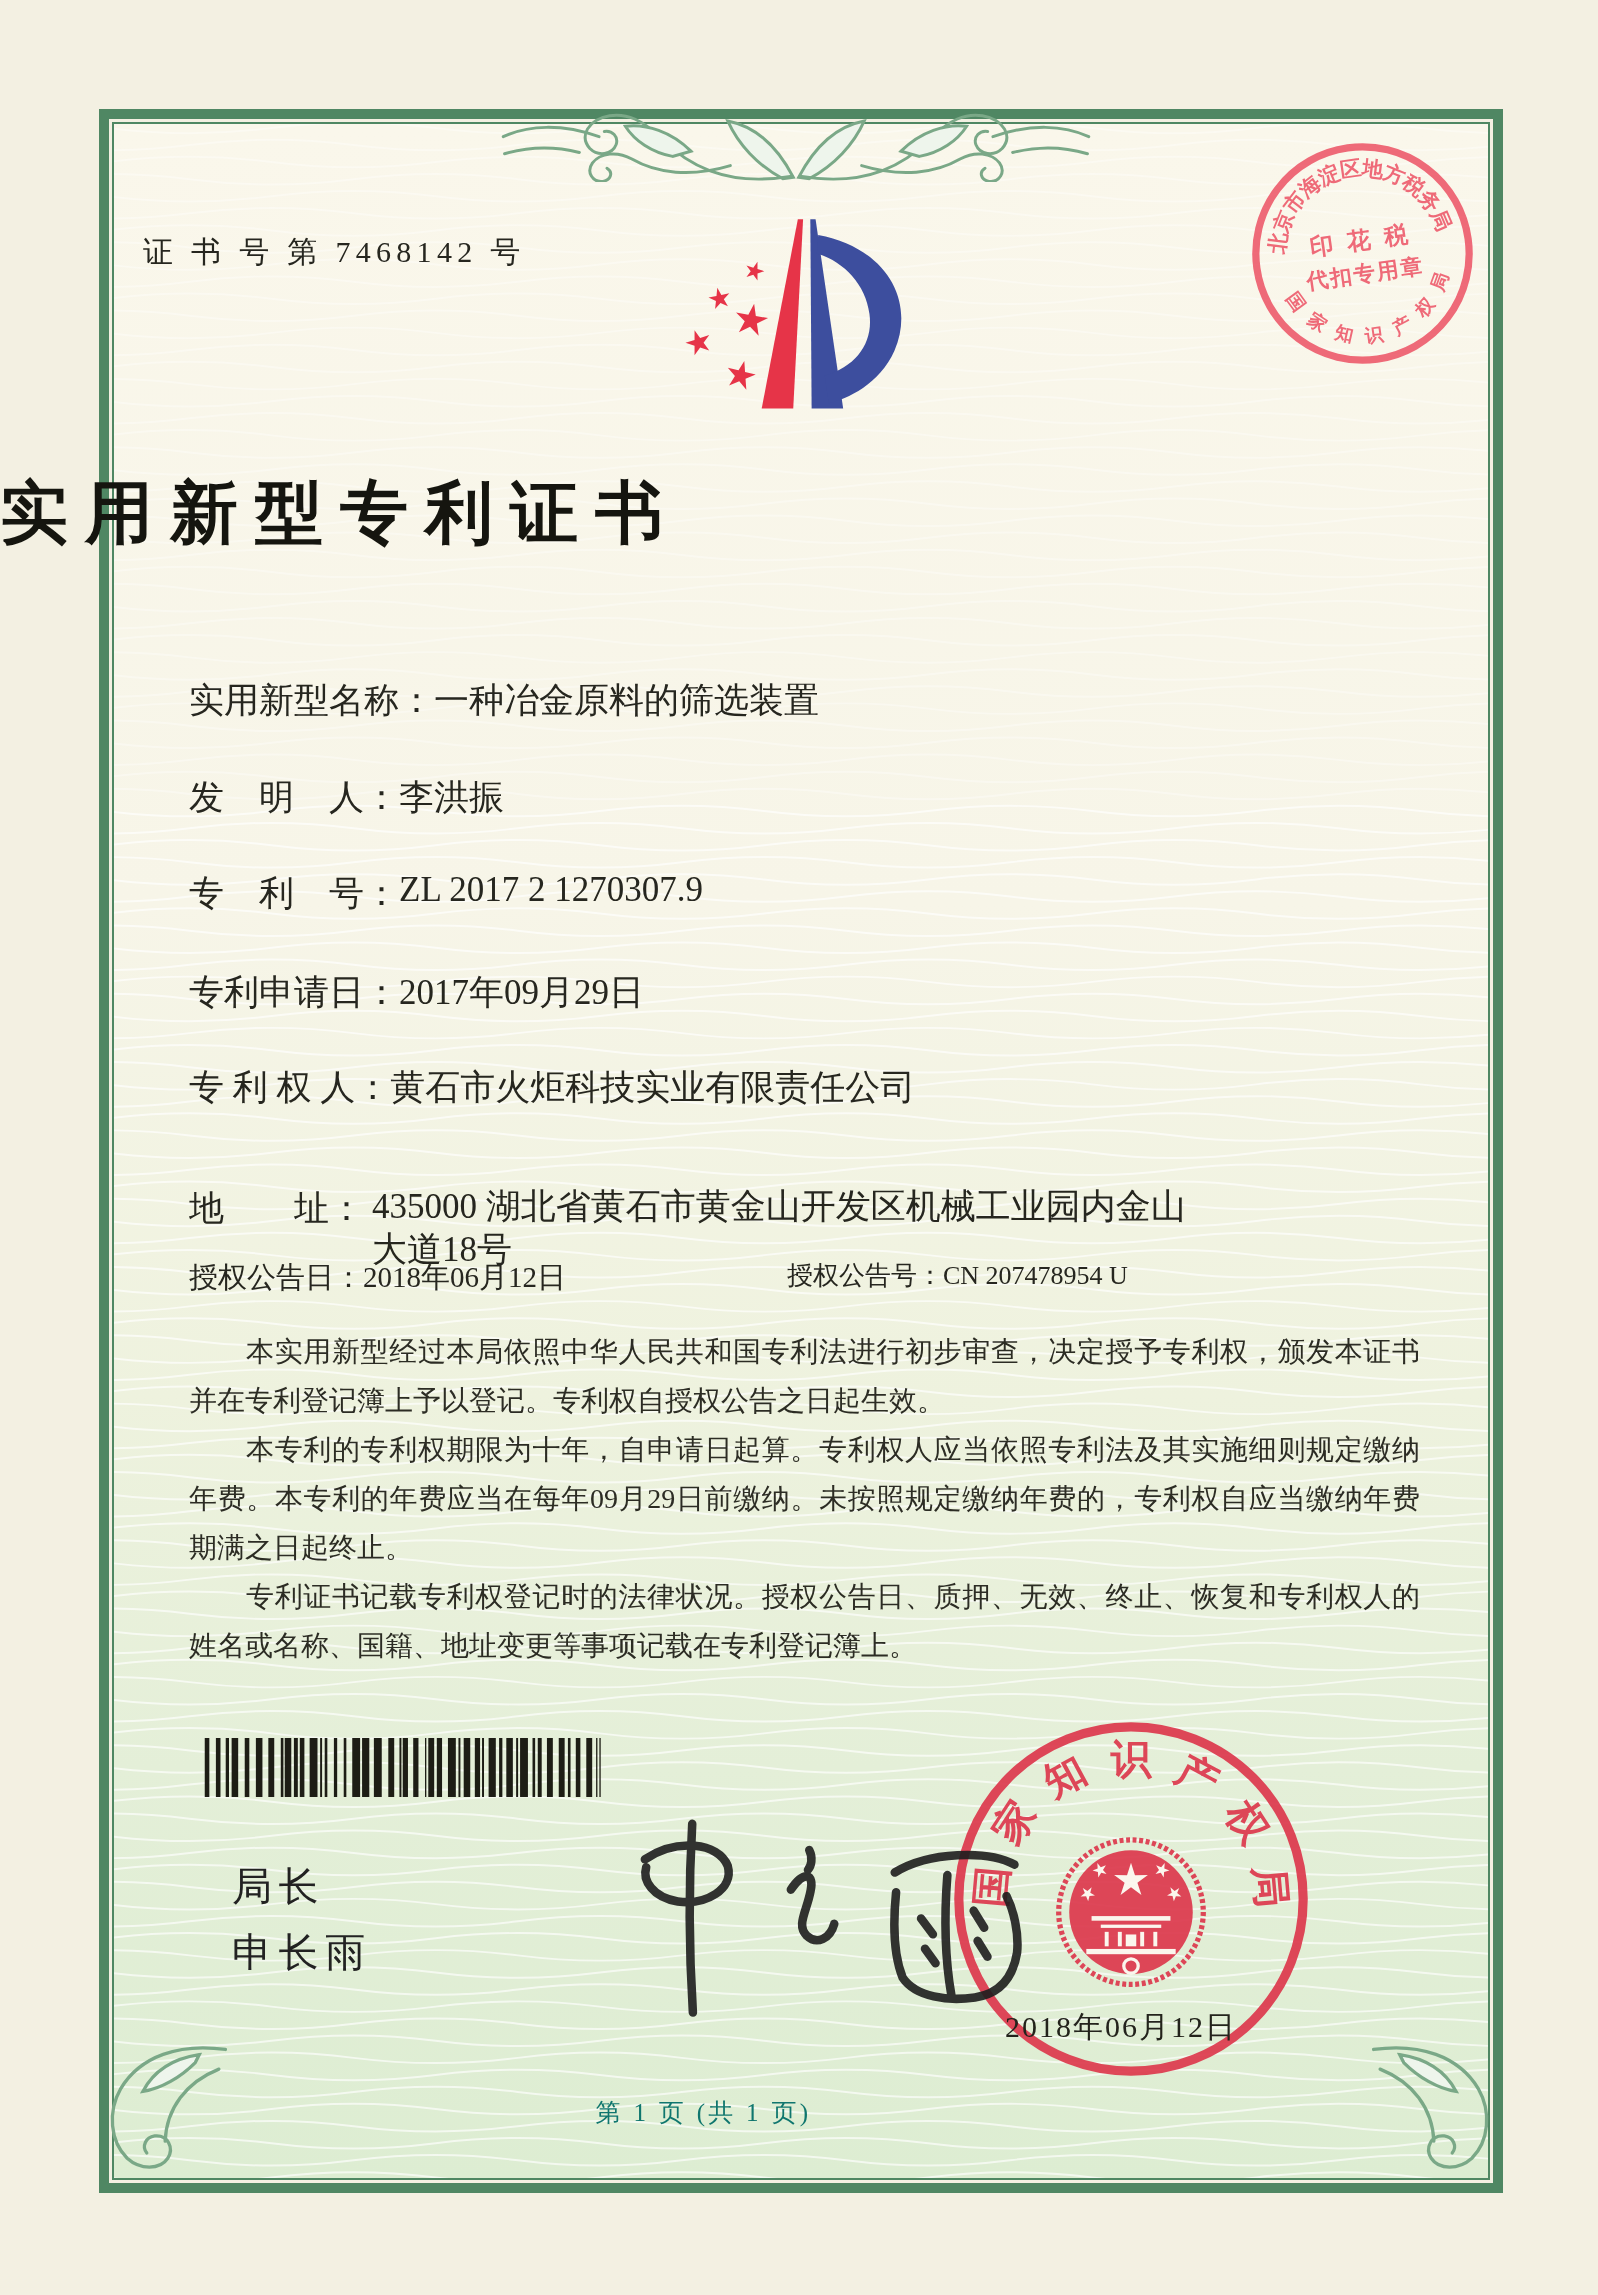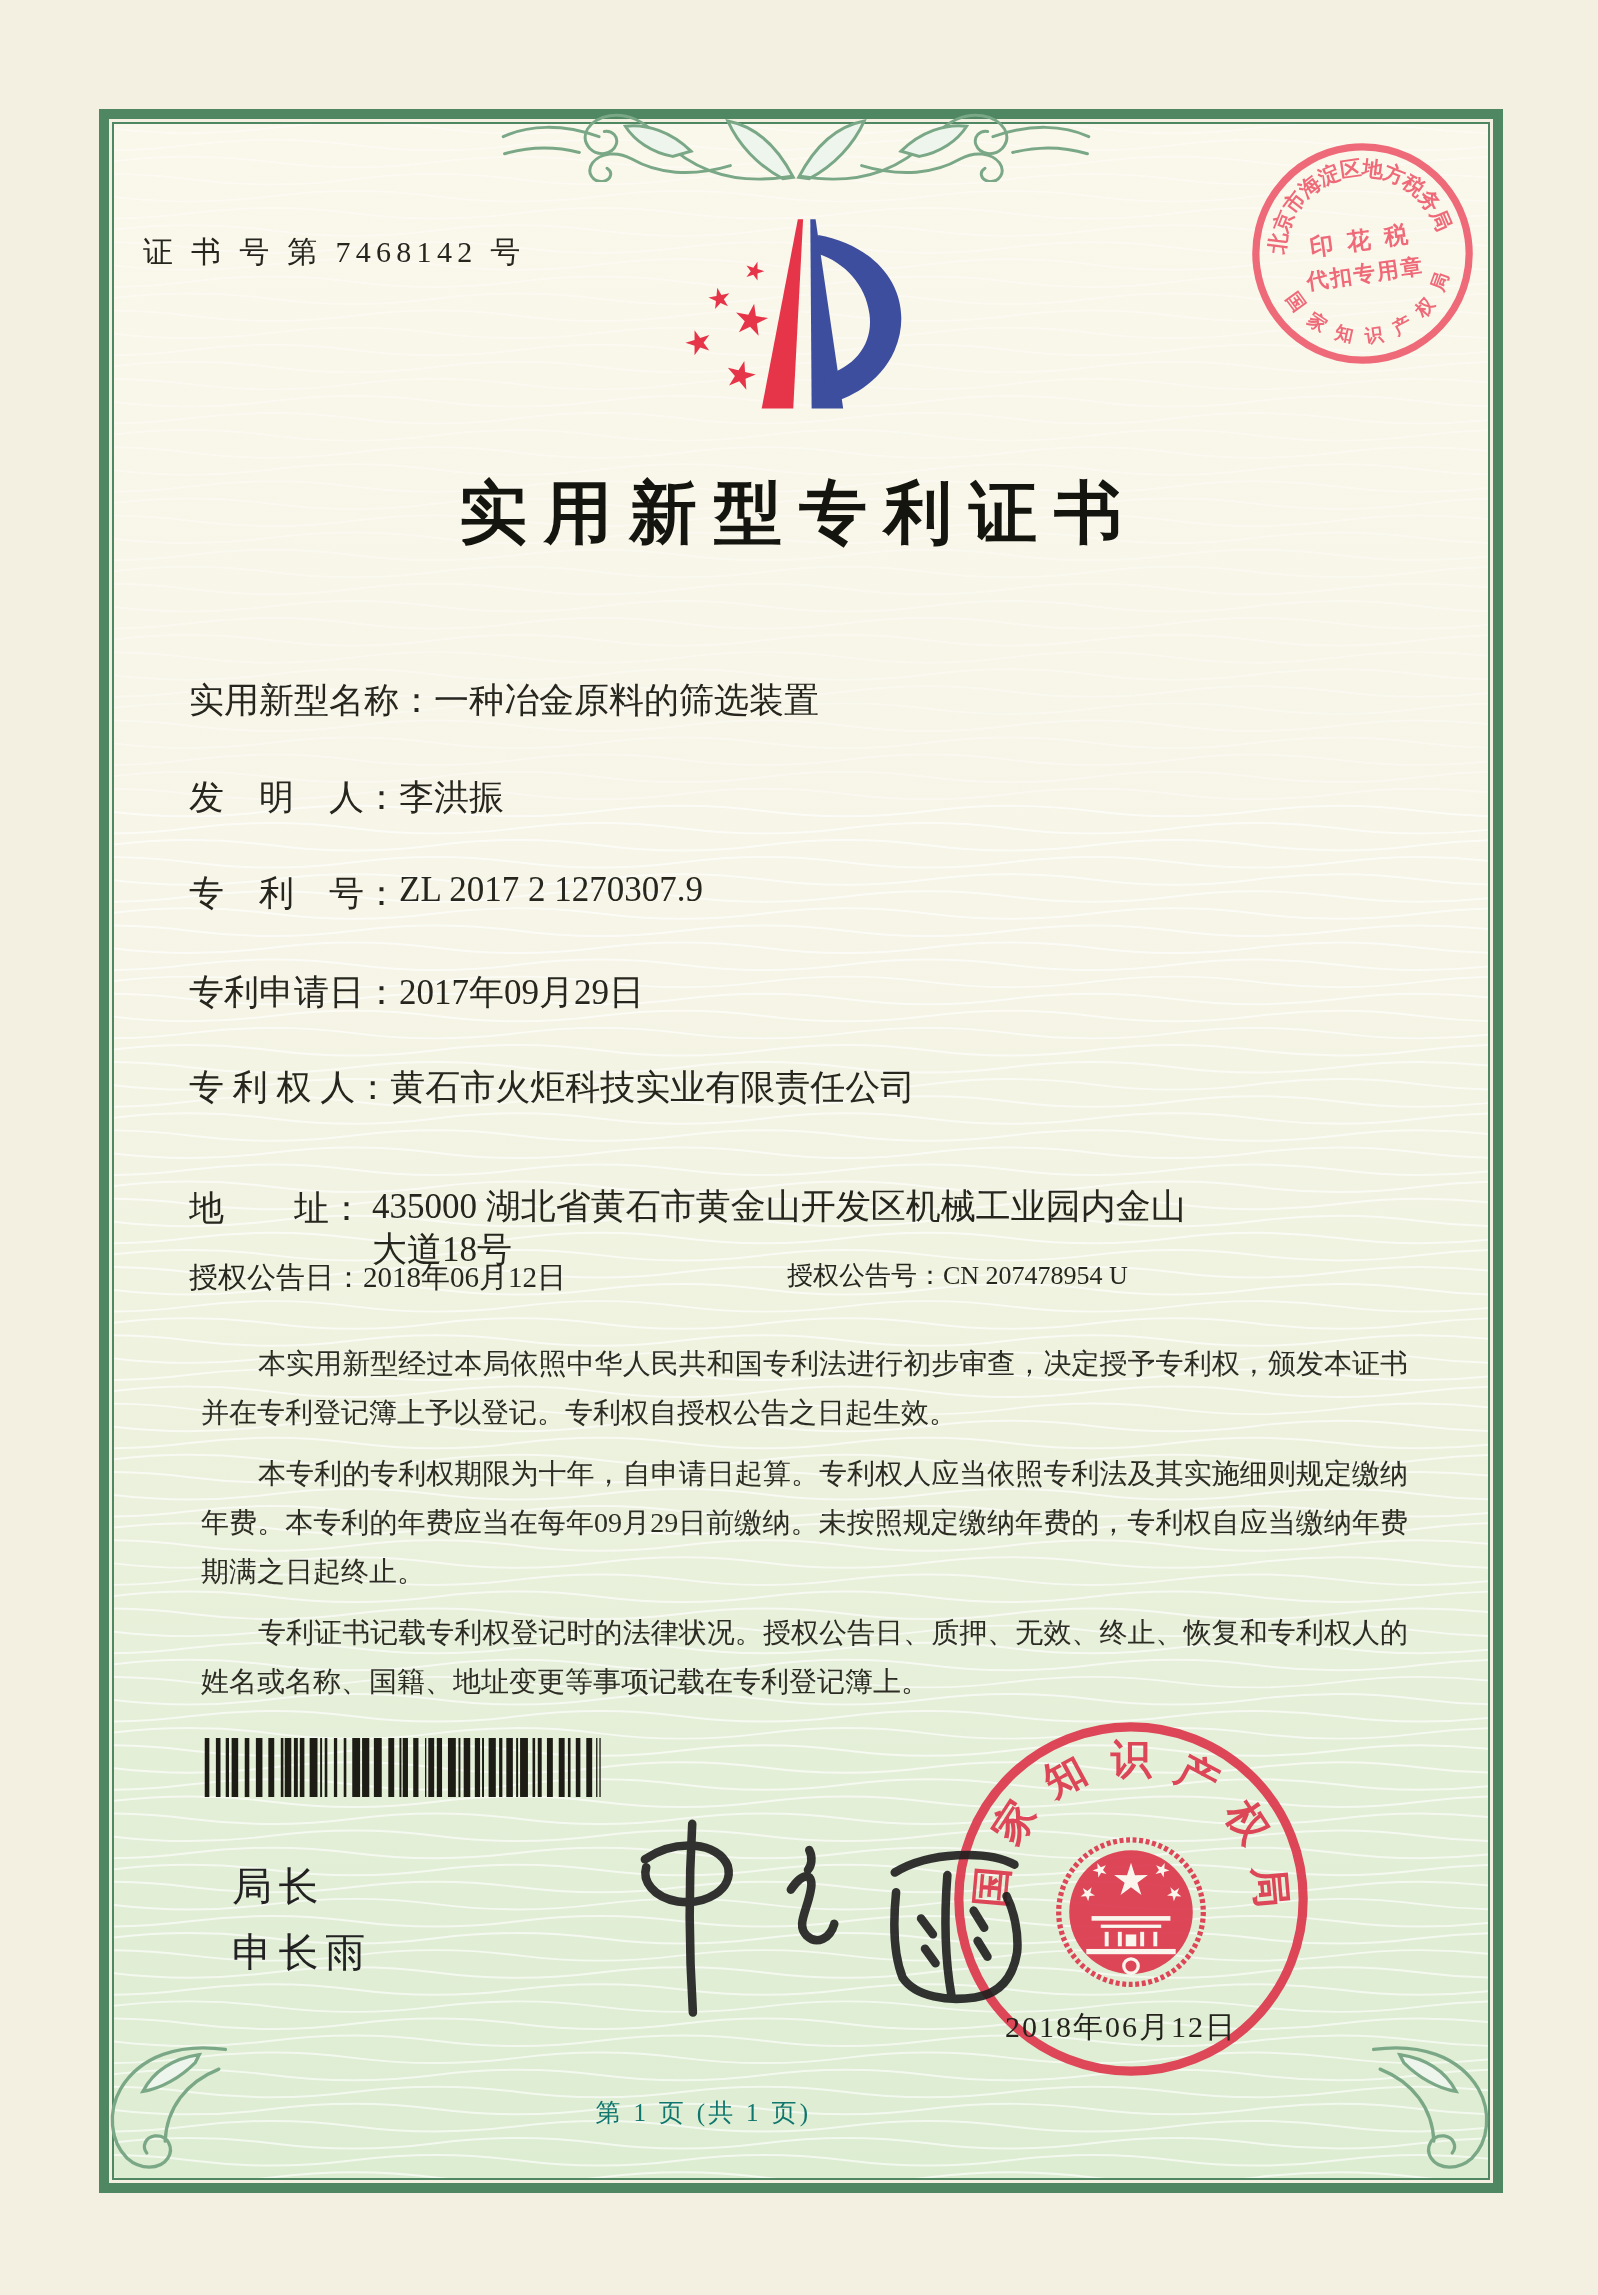--- a/index.html
+++ b/index.html
@@ -17,31 +17,31 @@
   }
   #frame-inner{
     position:absolute;inset:3.3px;border:2.6px solid #4f8763;box-sizing:border-box;
     background:linear-gradient(180deg,#faf7eb 0%,#f7f5e8 38%,#eef2de 62%,#e4efd8 80%,#ddedd2 100%);
     overflow:hidden;
   }
   #waves{position:absolute;inset:0;width:100%;height:100%;}
   
   .abs{position:absolute;z-index:5;}
   #cert-no{left:143px;top:232px;font-size:30px;letter-spacing:5.3px;color:#26261f;}
-  #title{left:0;top:468px;width:1598px;text-align:center;
+  #title{left:0;top:468px;width:1598px;text-align:left;
     font-size:68px;font-weight:700;letter-spacing:17px;color:#15150f;}
   .field-row{left:189px;display:flex;font-size:35px;color:#26261f;}
   .field-label{display:inline-block;min-width:183px;white-space:nowrap;}
   .field-value{white-space:nowrap;}
   #row-address .field-value{white-space:normal;width:848px;line-height:43px;}
   #grant-left{left:189px;top:1258px;font-size:29px;color:#26261f;}
   #grant-right{left:787px;top:1258px;font-size:26px;color:#26261f;}
   #paragraphs{left:189px;top:1327px;width:1231px;font-size:28px;line-height:49px;
     color:#2c2c24;text-align:justify;}
-  #paragraphs p{margin:12px;text-indent:57px;}
+  #paragraphs p{margin:0;text-indent:57px;}
   #officer{left:232px;top:1853px;font-family:"Liberation Sans","DejaVu Sans",sans-serif;
     font-size:40px;color:#222;letter-spacing:6.6px;line-height:66px;}
   #seal-date{left:1005px;top:2007px;font-size:30px;letter-spacing:2px;color:#23231c;z-index:8;}
   #footer{left:506px;top:2096px;width:395px;text-align:center;font-size:25px;
     letter-spacing:3.3px;color:#0f766e;}
   svg text{font-family:"Liberation Serif","DejaVu Serif",serif;font-weight:600;}
 </style>
 </head>
 <body>
 

